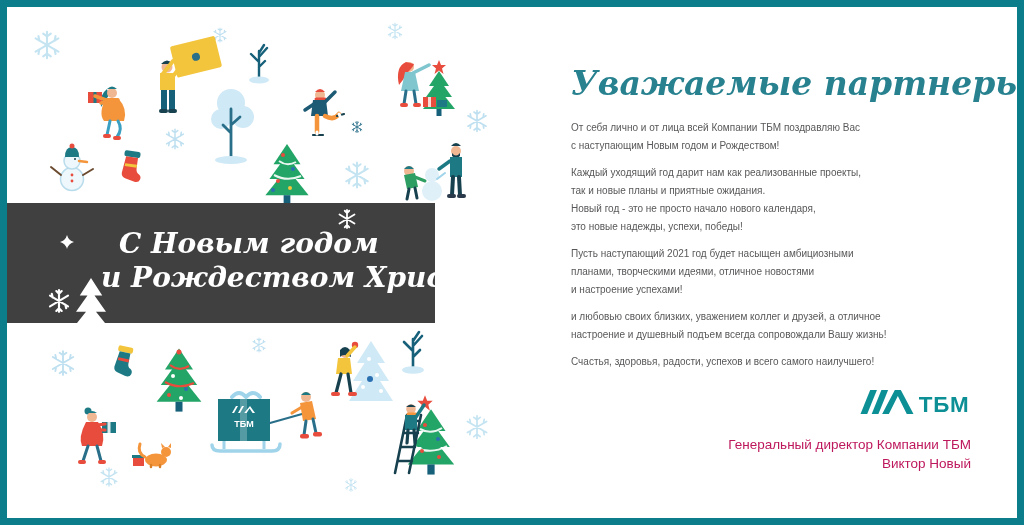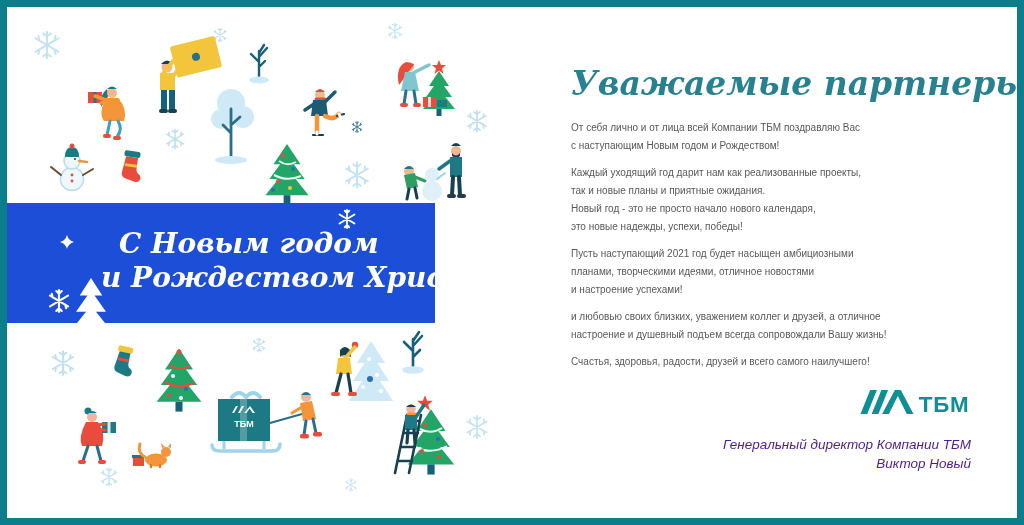--- a/index.html
+++ b/index.html
@@ -3,37 +3,37 @@
 <meta charset="utf-8">
 <style>
   html,body { margin:0; padding:0; background:#e9eef0; }
   * { box-sizing:border-box; }
   .stage { width:1024px; height:525px; position:relative; background:#fff;
            border:7px solid #0c7d8b; overflow:hidden;
            font-family:"Liberation Sans", sans-serif; }
   .art { position:absolute; left:0; top:0; width:512px; height:511px; }
 
   .banner { position:absolute; left:0; top:196px; width:428px; height:120px;
-            background:#1d4ed8; }
+            background:#404040; }
   .banner-deco { position:absolute; left:0; top:0; width:507px; height:134px; overflow:visible; }
   .banner-text { position:absolute; left:94px; top:24px; color:#ffffff;
                  font-family:"DejaVu Serif", serif; font-style:italic; font-weight:bold;
                  font-size:28px; line-height:34px; white-space:nowrap; }
   .banner-text .l1 { margin-left:18px; }
 
   .content { position:absolute; left:564px; top:56px; width:400px; color:#58585a; }
   .title { font-family:"DejaVu Serif", serif; font-style:italic; font-weight:bold;
            font-size:33px; line-height:42px; color:#27818f; margin:0 0 14px 0; white-space:nowrap; }
   .para { margin:0 0 9px 0; font-size:10px; line-height:18px; }
   .para div { white-space:nowrap; }
 
   .sign-off { margin-top:14px; text-align:right; }
   .logo { display:inline-block; }
-  .signature { margin-top:12px; font-style:italic; font-size:13.5px; line-height:19px;
-               color:#4c1d95; }
+  .signature { margin-top:12px; font-size:13.5px; line-height:19px;
+               color:#be185d; }
 </style>
 </head>
 <body>
 
 <div class="stage">
 
   <svg class="art" viewBox="0 0 512 511">
     <defs>
       <g id="flake" fill="none" stroke="currentColor" stroke-width="2.2" stroke-linecap="round">
         <path d="M0,-14 V14 M-12,-7 L12,7 M-12,7 L12,-7 M0,-9 l4,-3 M0,-9 l-4,-3 M0,9 l4,3 M0,9 l-4,3 M-8,-4.5 l-1,-5 M-8,4.5 l-1,5 M8,-4.5 l1,-5 M8,4.5 l1,5"></path>
@@ -322,21 +322,21 @@
     <div class="para">
       <div>Пусть наступающий 2021 год будет насыщен амбициозными</div>
       <div>планами, творческими идеями, отличное новостями</div>
       <div>и настроение успехами!</div>
     </div>
     <div class="para">
       <div>и любовью своих близких, уважением коллег и друзей, а отличное</div>
       <div>настроение и душевный подъем всегда сопровождали Вашу жизнь!</div>
     </div>
     <div class="para">
-      <div>Счастья, здоровья, радости, друзей и всего самого наилучшего!</div>
+      <div>Счастья, здоровья, радости, успехов и всего самого наилучшего!</div>
     </div>
 
     <div class="sign-off">
       <svg class="logo" width="112" height="34" viewBox="0 0 150 44">
         <g fill="#0d8f96">
           <path d="M2,38 L15,6 h9 L11,38 Z"></path>
           <path d="M17,38 L30,6 h9 L26,38 Z"></path>
           <path d="M48,6 h8 L73,38 h-9 L52,14 L40,38 h-9 Z"></path>
         </g>
         <text x="80" y="35" font-size="30" font-weight="bold" letter-spacing="1" font-family="Liberation Sans, sans-serif" fill="#0d8f96">ТБМ</text>

